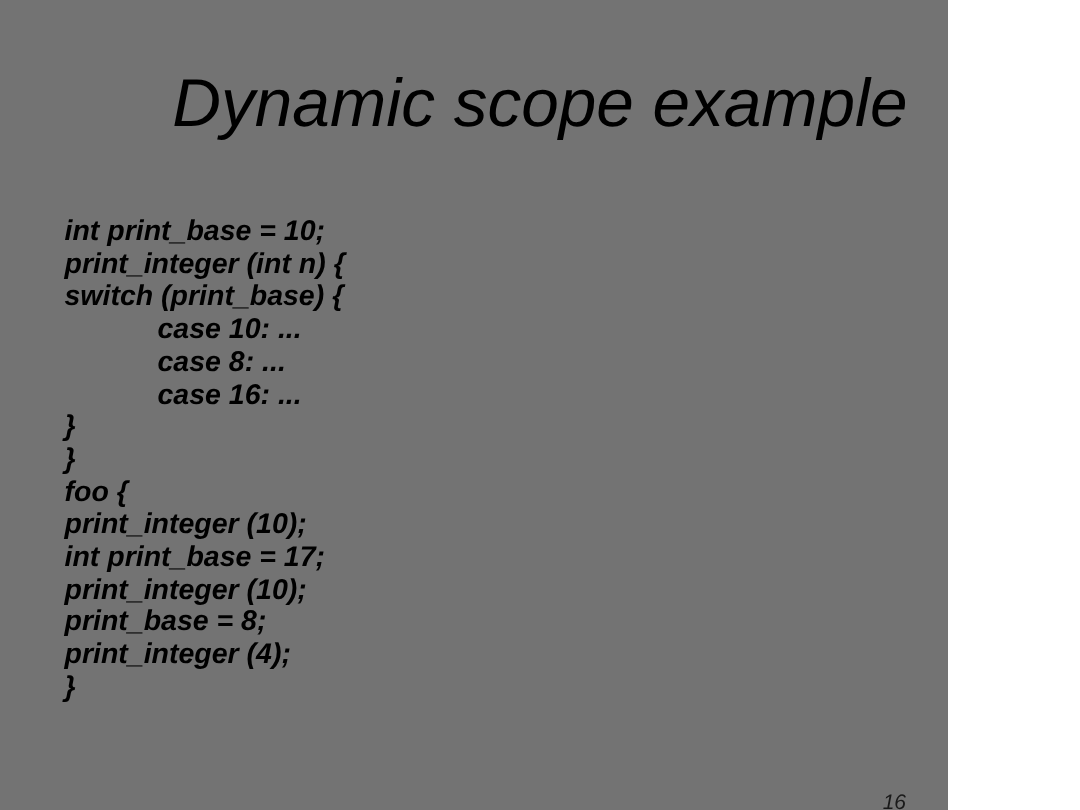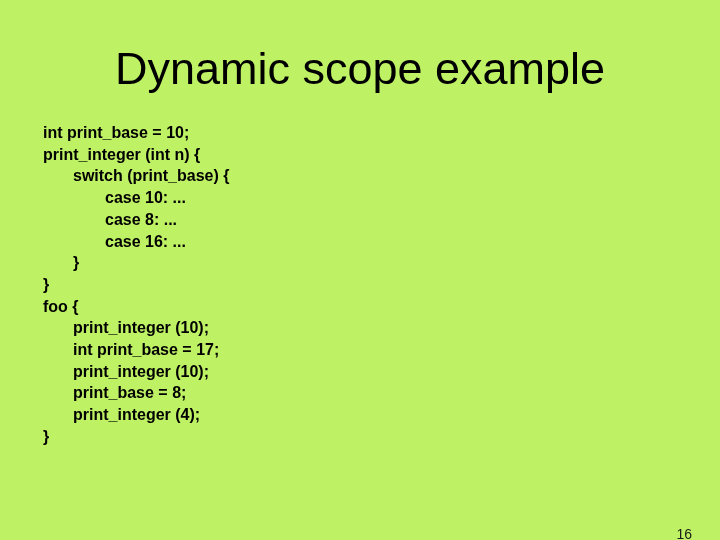--- a/index.html
+++ b/index.html
@@ -2,52 +2,53 @@
 <html><head>
 <meta charset="utf-8">
 <style>
   html, body {
     margin: 0;
     padding: 0;
     background: #ffffff;
   }
   .slide {
     position: relative;
-    width: 720px;
+    width: 632px;
     height: 540px;
-    background: #bef264;
+    background: #737373;
     overflow: hidden;
     font-family: "Liberation Sans", sans-serif;
+    font-style: italic;
   }
   .slide-title {
     position: absolute;
     top: 44px;
     left: 0;
     width: 720px;
     text-align: center;
     font-size: 45px;
     line-height: 50px;
     font-weight: 400;
     color: #000000;
     white-space: nowrap;
   }
   .code-block {
     position: absolute;
-    top: 122px;
+    top: 144px;
     left: 43px;
-    font-size: 16px;
+    font-size: 19px;
     font-weight: 700;
     line-height: 21.7px;
     color: #000000;
   }
   .code-line {
     white-space: pre;
   }
   .ind0 { margin-left: 0; }
-  .ind1 { margin-left: 30px; }
+  .ind1 { }
   .ind2 { margin-left: 62px; }
   .page-number {
     position: absolute;
     top: 495px;
     right: 28px;
     font-size: 14px;
     line-height: 18px;
     font-weight: 400;
     color: #1a1a1a;
     margin-top: 30px;

